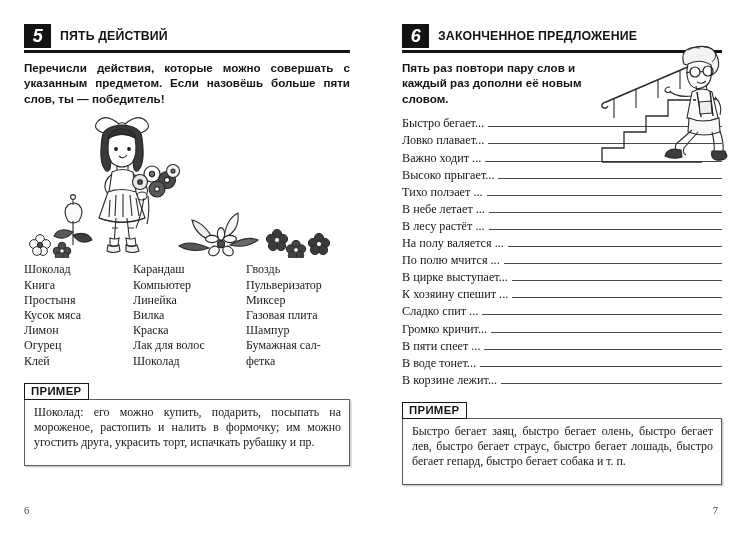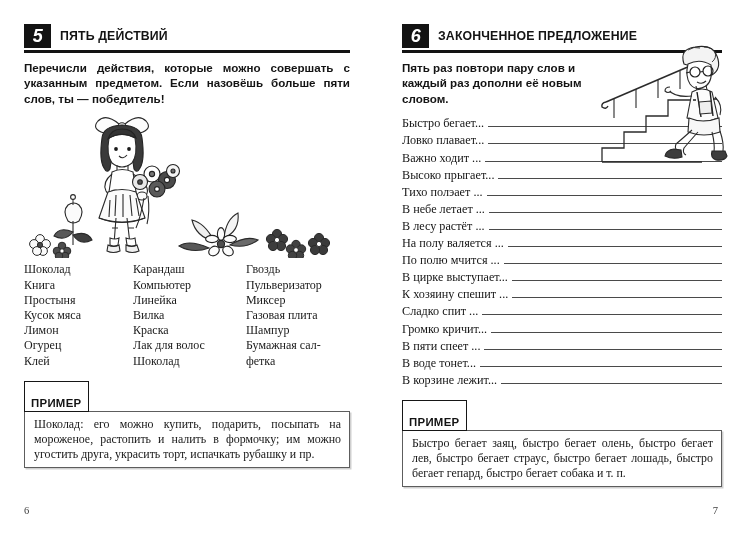--- a/index.html
+++ b/index.html
@@ -139,34 +139,34 @@
   }
 
   
   .example {
     position: relative;
     margin-top: 12px;
   }
   .ex-tab {
     display: inline-block;
     border: 1.4px solid #161616;
-    padding: 15px 7px 2px 6px;
+    padding: 1px 7px 2px 6px;
     background: #ffffff;
     font-family: "Liberation Sans", "DejaVu Sans", sans-serif;
     font-weight: bold;
     font-size: 11.4px;
     letter-spacing: 0.3px;
     color: #141414;
     position: relative;
     z-index: 2;
   }
   .ex-body {
     border: 1.1px solid #5d5d5d;
     margin-top: -1px;
-    padding: 5px 8px 4px 9px;
+    padding: 5px 8px 14px 9px;
     font-family: "Liberation Serif", "DejaVu Serif", serif;
     font-size: 11.9px;
     line-height: 15.3px;
     color: #171717;
     text-align: justify;
     background: #ffffff;
     box-shadow: 1.5px 1.5px 0 #cfcfcf;
   }
   .ex-body b { font-weight: normal; }
 

